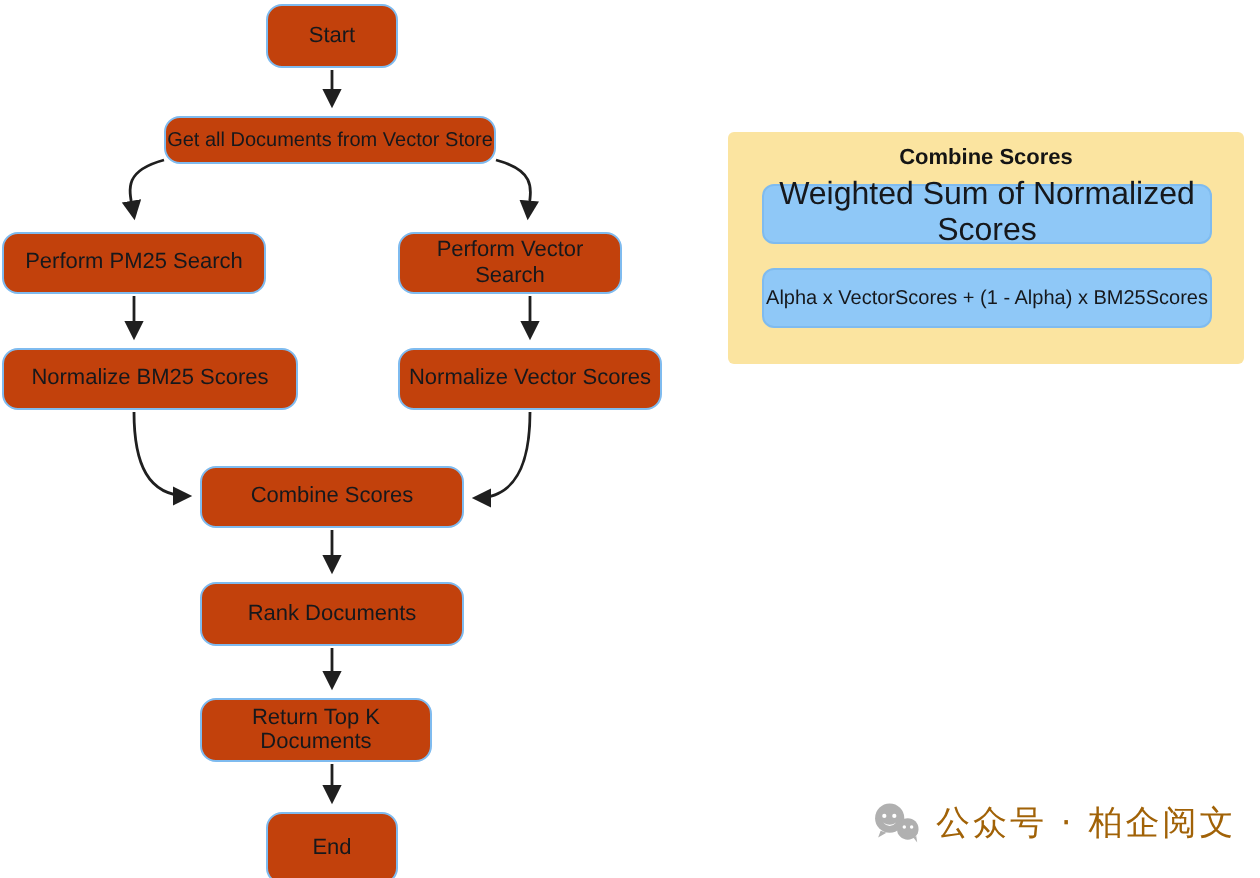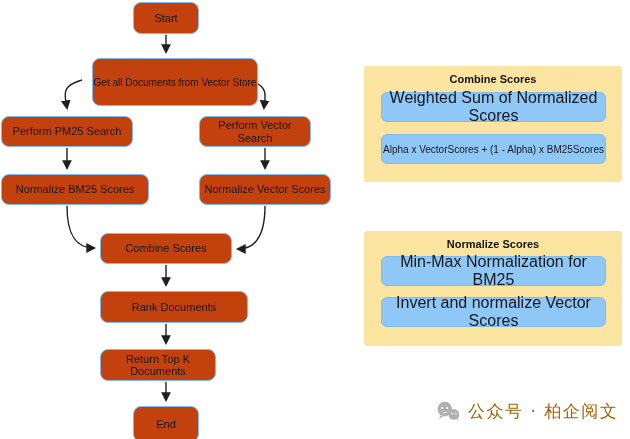--- a/index.html
+++ b/index.html
@@ -26,27 +26,27 @@
     box-sizing: border-box;
     display: flex;
     align-items: center;
     justify-content: center;
     text-align: center;
     font-size: 11px;
     line-height: 1.1;
     color: #16181c;
   }
   #node-start        { left: 133px; top: 2px;   width: 66px;  height: 32px; }
-  #node-get-docs     { left: 92px;  top: 58px;  width: 166px; height: 48px; font-size: 10px; text-align: right; }
+  #node-get-docs     { left: 82px;  top: 58px;  width: 166px; height: 24px; font-size: 10px; text-align: right; }
   #node-pm25-search  { left: 1px;   top: 116px; width: 132px; height: 31px; }
   #node-vector-search{ left: 199px; top: 116px; width: 112px; height: 31px; }
   #node-norm-bm25    { left: 1px;   top: 174px; width: 148px; height: 31px; }
   #node-norm-vector  { left: 199px; top: 174px; width: 132px; height: 31px; }
   #node-combine      { left: 100px; top: 233px; width: 132px; height: 31px; }
-  #node-rank         { left: 100px; top: 291px; width: 148px; height: 32px; }
+  #node-rank         { left: 100px; top: 291px; width: 132px; height: 32px; }
   #node-return-topk  { left: 100px; top: 349px; width: 116px; height: 32px; }
   #node-end          { left: 133px; top: 406px; width: 66px;  height: 36px; }
 
   .panel {
     position: absolute;
     left: 364px;
     width: 258px;
     background: #fbe4a0;
     border-radius: 3px;
     box-sizing: border-box;
@@ -132,25 +132,20 @@
   <div class="node" id="node-rank">Rank Documents</div>
   <div class="node" id="node-return-topk">Return Top K Documents</div>
   <div class="node" id="node-end">End</div>
 
   <div class="panel" id="panel-combine">
     <div class="panel-title">Combine Scores</div>
     <div class="panel-box b1">Weighted Sum of Normalized Scores</div>
     <div class="panel-box b2">Alpha x VectorScores + (1 - Alpha) x BM25Scores</div>
   </div>
 
-  <div class="panel" id="panel-normalize">
-    <div class="panel-title">Normalize Scores</div>
-    <div class="panel-box b1">Min-Max Normalization for BM25</div>
-    <div class="panel-box b2">Invert and normalize Vector Scores</div>
-  </div>
 
   <div class="watermark">
     <span style="display:inline-flex;">
       <svg width="25" height="21" viewBox="0 0 26 21" xmlns="http://www.w3.org/2000/svg">
         <g fill="#b0b0b0">
           <circle cx="9.2" cy="8" r="7.6"></circle>
           <path d="M4.5 14.5 L3.2 18 L7.5 15.6 Z"></path>
           <circle cx="18.6" cy="13.6" r="5.6"></circle>
           <path d="M21.5 18 L23.5 20.6 L23 17.2 Z"></path>
         </g>

